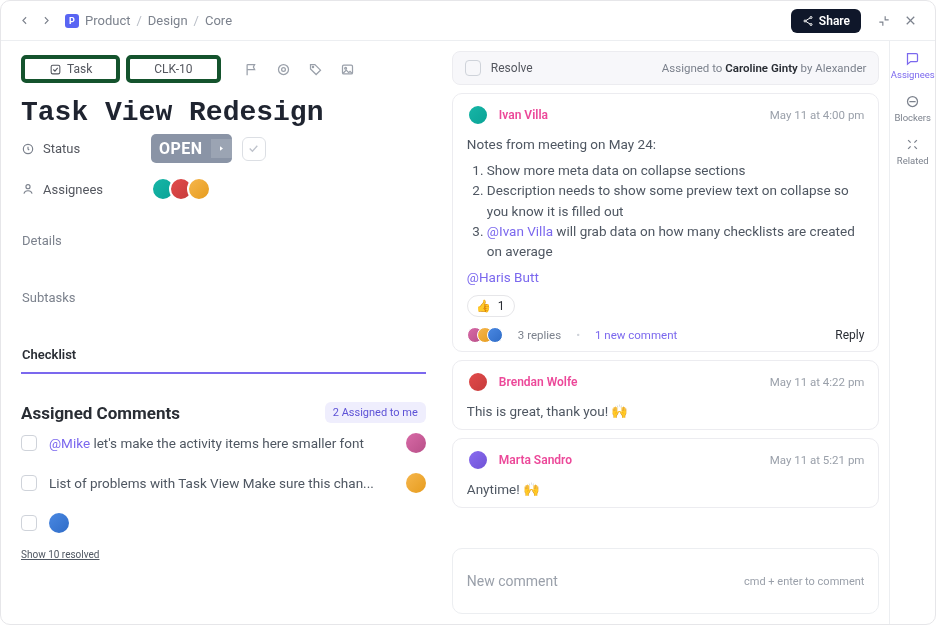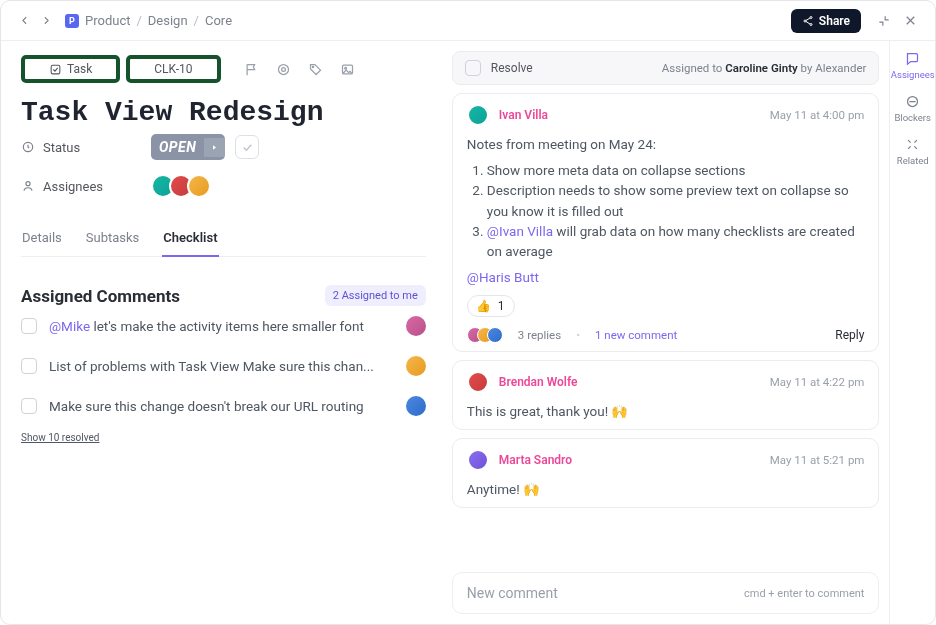--- a/index.html
+++ b/index.html
@@ -106,24 +106,23 @@
     width: 130px;
   }
   .meta-label svg { width:14px; height:14px; color:#7c828d;}
   .status-pill {
     display:flex; align-items:center;
     background:#8a94a6;
     border-radius:5px;
     overflow:hidden;
   }
   .status-pill .txt {
-    color:#fff; font-size:14px; font-weight:700;
+    color:#fff; font-size:16px; font-weight:700;
     padding:5px 8px;
     letter-spacing:0.5px;
-    font-style:italic;
   }
   .status-pill .arr {
     background:rgba(255,255,255,0.15);
     padding:5px 6px;
     display:flex; align-items:center;
     color:#fff;
   }
   .check-outline {
     width:24px; height:24px;
     border:1px solid #dcdfe4;
@@ -139,20 +138,21 @@
     margin-left:-6px;
     display:flex; align-items:center; justify-content:center;
     color:#fff; font-size:10px; font-weight:700;
     background-size:cover;
   }
   .avatar:first-child { margin-left:0; }
   .tabs {
     display:flex; gap:22px;
     border-bottom:1px solid #eceef1;
     margin-top: 8px;
+    flex-direction: column;
   }
   .tab {
     font-size:13px;
     color:#7c828d;
     padding:10px 1px;
     cursor:pointer;
   }
   .tab.active {
     color:#292d34;
     font-weight:600;
@@ -270,21 +270,21 @@
   }
   .mini-avatars { display:flex; }
   .mini-avatars .avatar { width:16px; height:16px; border-width:1.5px; font-size:7px; }
   .reply-link { margin-left:auto; color:#292d34; cursor:pointer; font-size:12px; }
   .dot { color:#cfd3da; }
   .newreply { color:#7b68ee; }
   .input-area {
     margin-top:auto;
     border:1px solid #eceef1;
     border-radius:10px;
-    padding:12px 14px;
+    padding:24px 14px;
     display:flex; align-items:center;
     color:#9aa0aa;
     font-size:14px;
   }
   .input-area .hint { margin-left:auto; font-size:11px; }
   
   .rail {
     width: 48px;
     border-left:1px solid #eceef1;
     display:flex;
@@ -457,21 +457,20 @@
     <div class="comment-text"><span class="mention">@Mike</span> let's make the activity items here smaller font</div>
     <div class="row-avatar c-pink"></div>
         </div>
         <div class="comment-row">
     <div class="checkbox"></div>
     <div class="comment-text">List of problems with Task View Make sure this chan...</div>
     <div class="row-avatar c-yellow"></div>
         </div>
         <div class="comment-row">
     <div class="checkbox"></div>
-    <div class="comment-text">Make sure this change doesn't break our URL routing</div>
     <div class="row-avatar c-blue"></div>
         </div>
       </div>
 
     <div class="link-underline">Show 10 resolved</div>
   </div>
 
   <div class="right">
     <div class="assigned-bar">
       <div class="checkbox"></div>

